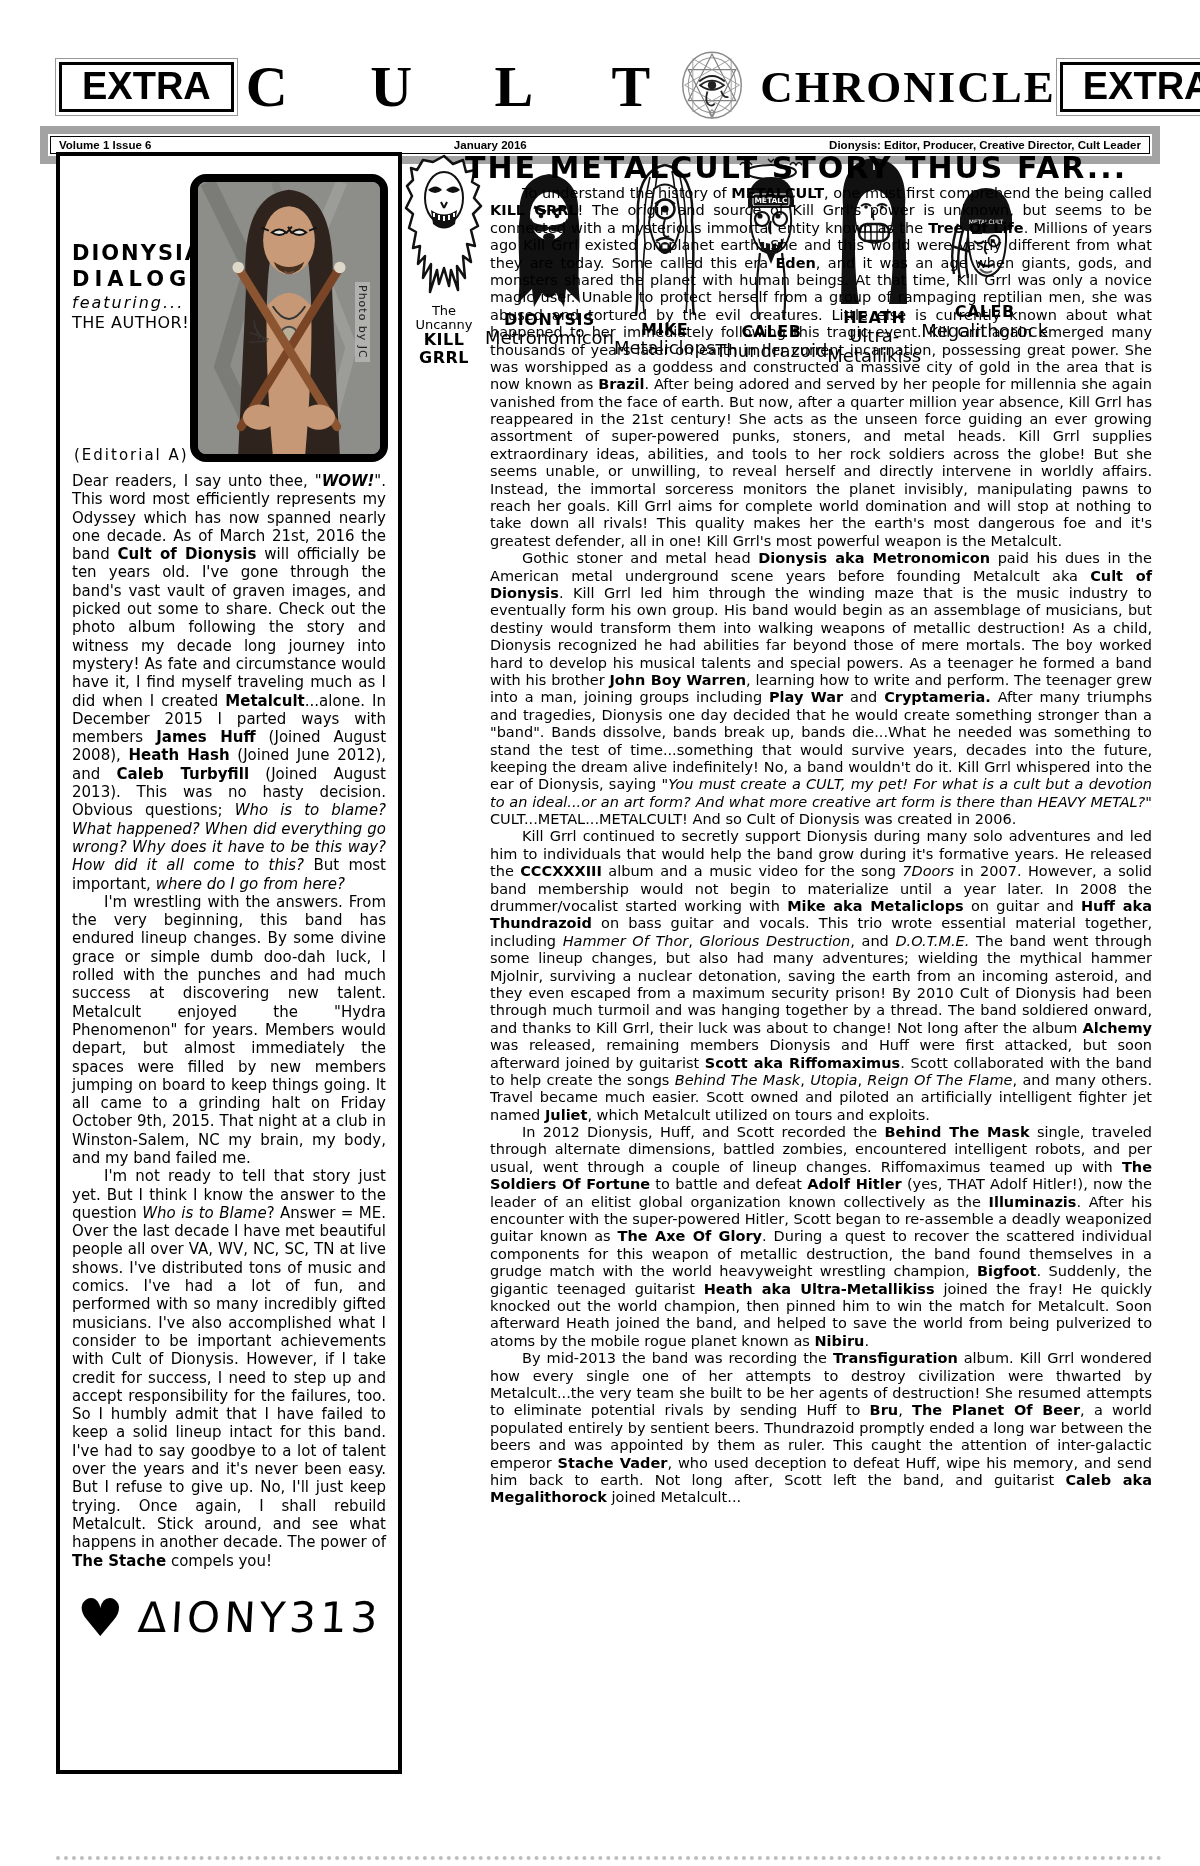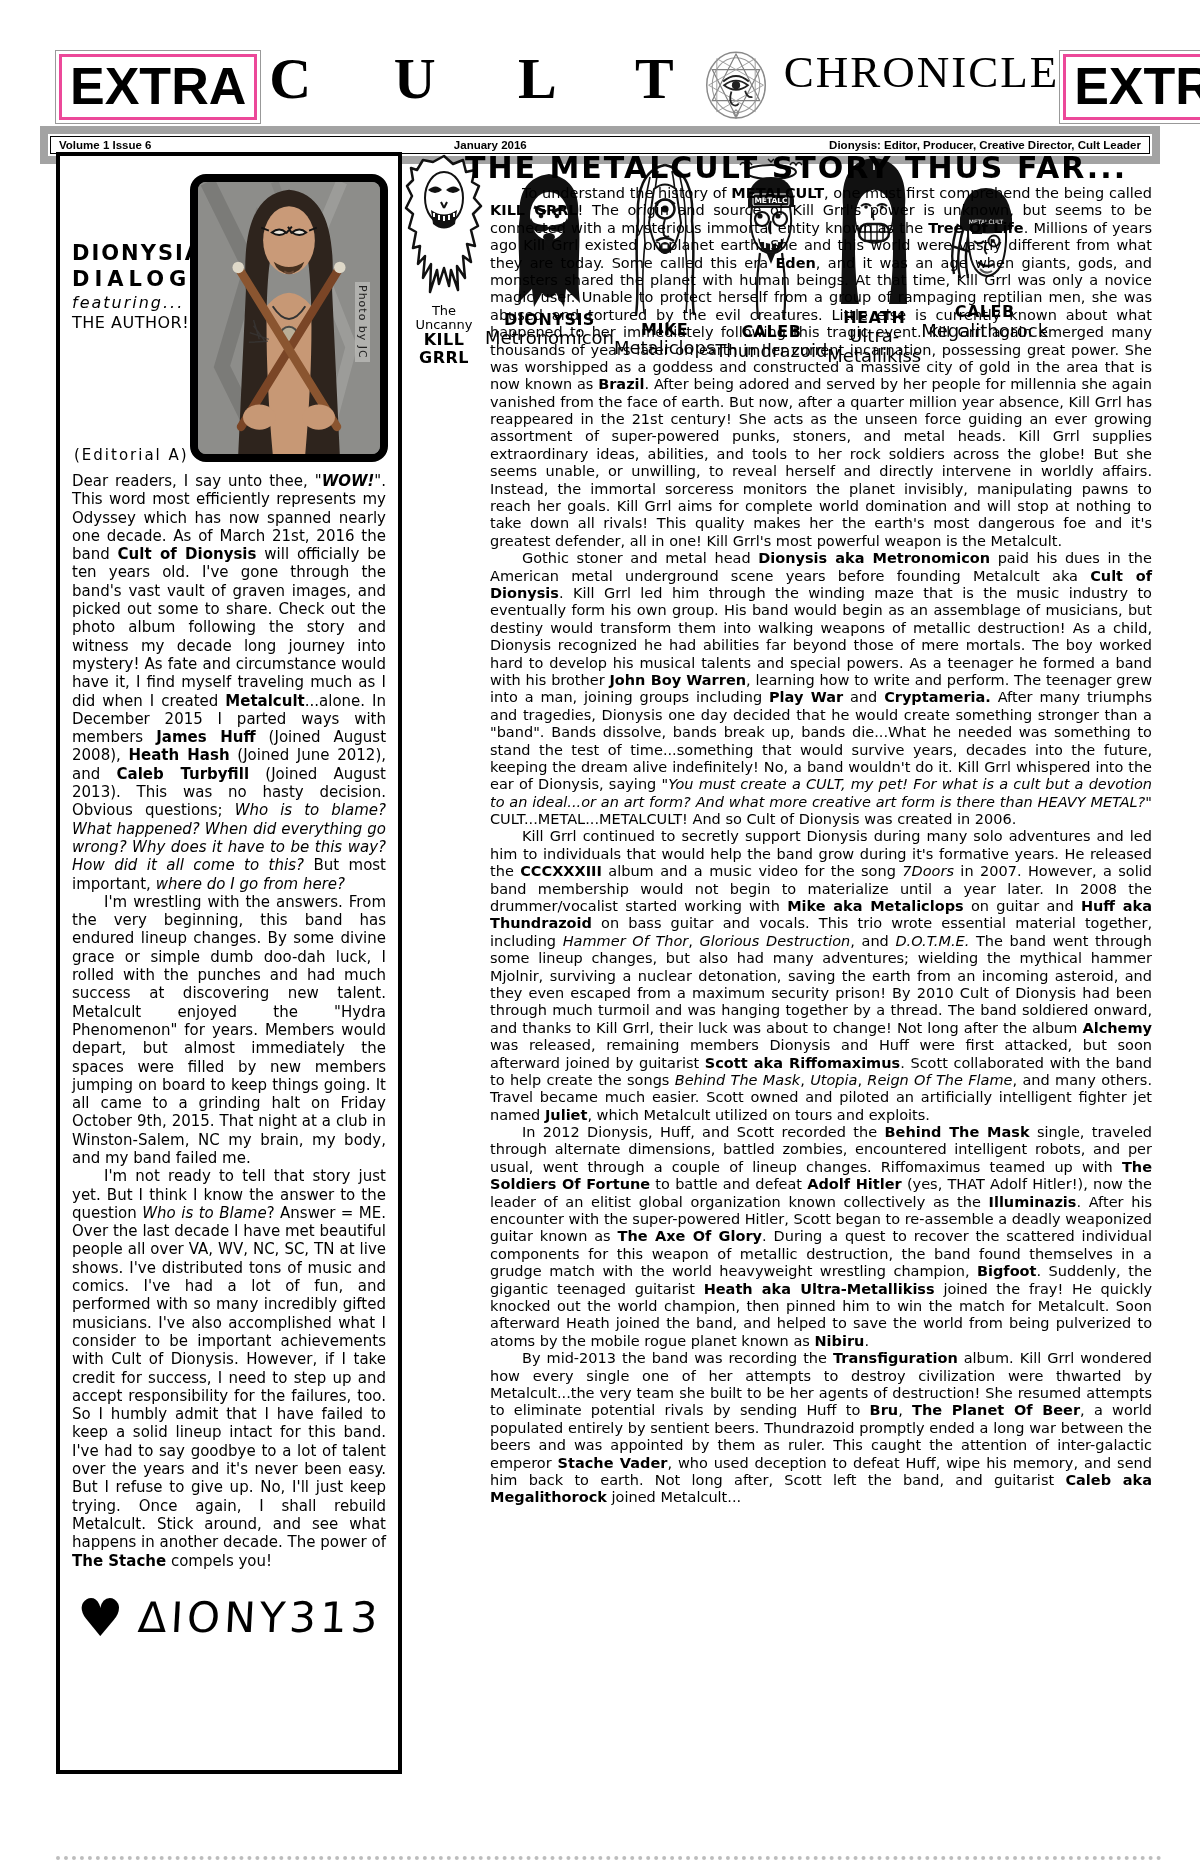--- a/index.html
+++ b/index.html
@@ -3,24 +3,24 @@
 <meta charset="utf-8">
 <style>
   *{margin:0;padding:0;box-sizing:border-box}
   html,body{background:#e9e9e9}
   body{font-family:"DejaVu Sans",sans-serif;color:#000}
   .page{position:relative;width:1200px;height:1866px;background:#fff;margin:0 auto;overflow:hidden}
 
   
   .masthead{position:absolute;left:55px;top:54px;width:1092px;height:66px;display:flex;align-items:center;justify-content:space-between}
   .extra-outer{border:1px solid #999;padding:3px;background:#fff}
-  .extra-box{border:3px solid #ec4899;padding:0 8px;font-family:"Liberation Sans",sans-serif;font-weight:bold;font-size:52px;line-height:1.15;letter-spacing:0px}
-  .mast-title{display:flex;gap:16px}
+  .extra-box{border:3px solid #000000;padding:0 20px;font-family:"Liberation Sans",sans-serif;font-weight:bold;font-size:38px;line-height:1.15;letter-spacing:0px}
+  .mast-title{display:flex;align-items:center;gap:16px}
   .cult{font-family:"Liberation Serif",serif;font-weight:700;font-size:58px;line-height:1;letter-spacing:34px;text-indent:8px;white-space:nowrap}
-  .chronicle{font-family:"Liberation Serif",serif;font-weight:400;font-size:45px;line-height:1;letter-spacing:2px;white-space:nowrap}
+  .chronicle{font-family:"Liberation Serif",serif;font-weight:700;font-size:45px;line-height:1;letter-spacing:2px;white-space:nowrap}
   .emblem{width:64px;height:74px;flex:0 0 auto;margin-left:-20px}
 
   
   .issuebar{position:absolute;left:40px;top:126px;width:1120px;border:8px solid #a3a3a3;padding:2px;background:#fff}
   .issuebar-in{border:1px solid #000;display:flex;justify-content:space-between;align-items:center;padding:2px 8px;font-family:"Liberation Sans",sans-serif;font-size:11.5px;font-weight:bold}
 
   
   .editorial{position:absolute;left:56px;top:152px;width:346px;height:1622px;border:4px solid #000;background:#fff;padding:6px 12px 10px 12px}
   .ed-head{position:relative;height:302px}
   .ed-title{position:absolute;left:0;top:78px;line-height:1.25}

